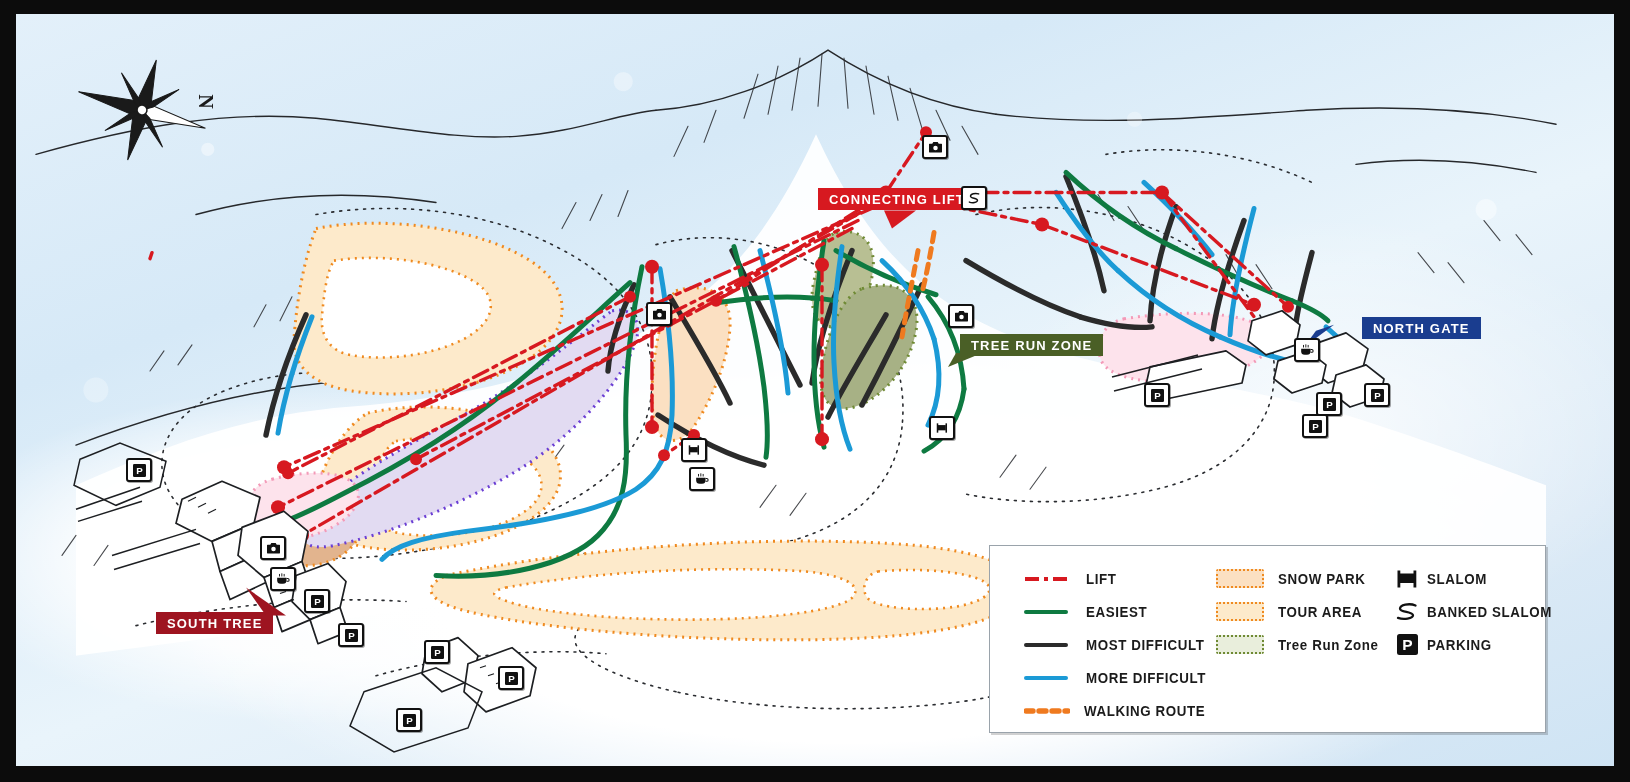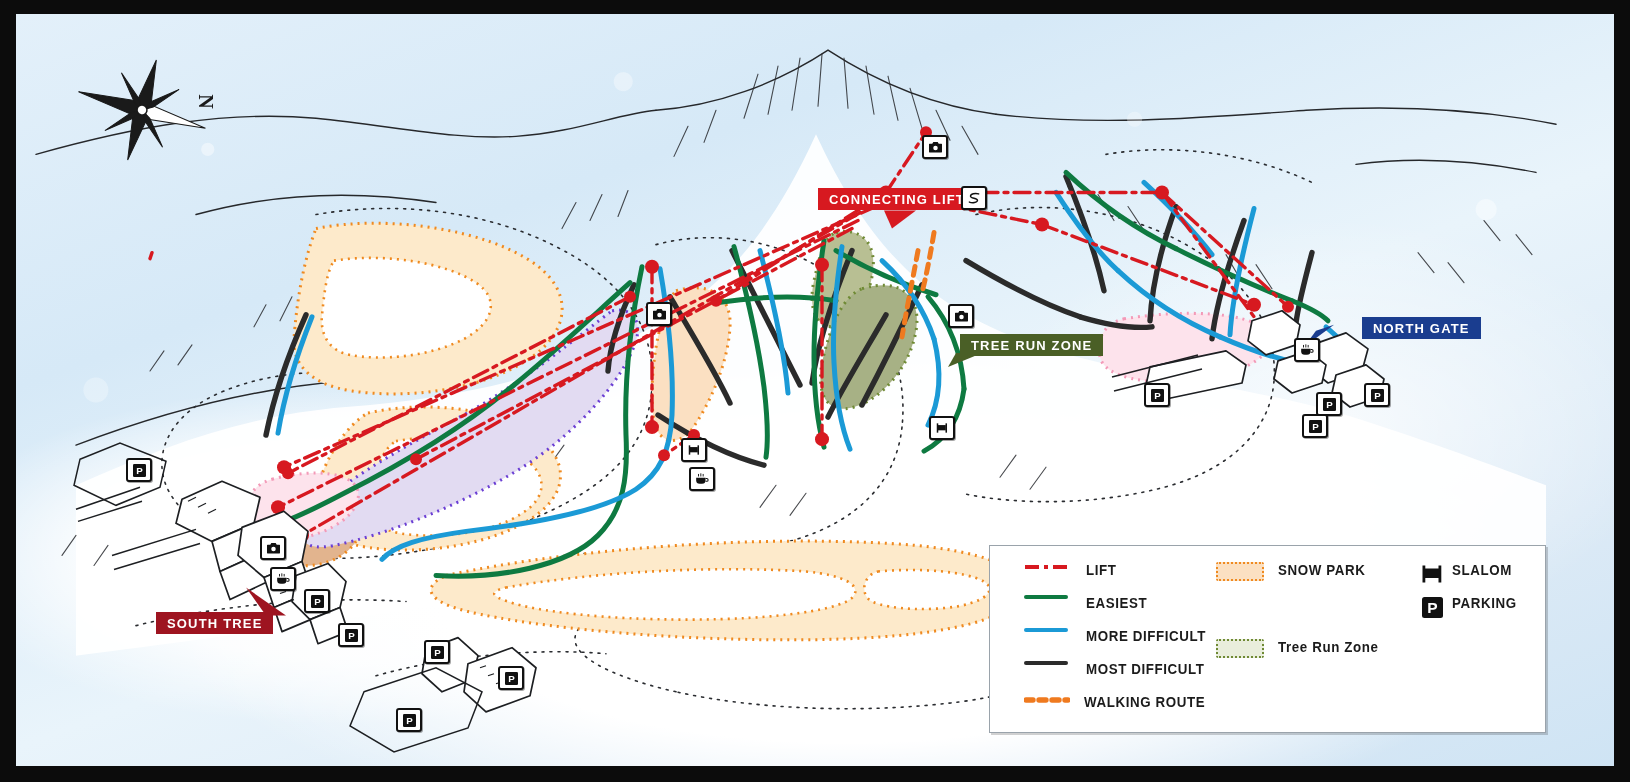--- a/index.html
+++ b/index.html
@@ -43,23 +43,23 @@
          box-shadow:1px 1px 0 rgba(0,0,0,.35);}
   .micon svg{display:block;}
 
   
   #legend{position:absolute;left:973px;top:531px;width:557px;height:188px;
           background:#fff;border:1px solid #9aa3ab;box-shadow:2px 2px 0 rgba(0,0,0,.18);
           box-sizing:border-box;padding:16px 0 0 0;}
   .lcols{display:flex;height:100%;}
   .lcol{display:flex;flex-direction:column;gap:0;}
   .lcol.c1{width:192px;padding-left:34px;}
-  .lcol.c2{width:196px;gap:44px;}
+  .lcol.c2{width:196px;}
   .lcol.c3{width:auto;}
-  .lrow{display:flex;align-items:flex-start;height:33px;}
+  .lrow{display:flex;align-items:center;height:33px;}
   .lswatchwrap{width:62px;display:flex;align-items:center;}
   .lswatchwrap.ic{width:40px;justify-content:center;}
   .ltext{font-family:"Liberation Sans",sans-serif;font-weight:700;font-size:14.5px;
          letter-spacing:.045em;color:#1b1b1b;white-space:nowrap;
          transform:scaleX(.92);transform-origin:left center;}
 
   .ln{width:44px;height:4px;border-radius:2px;}
   .ln.green{background:#0e7a41;}
   .ln.blue{background:#1b9ad6;}
   .ln.black{background:#2b2b2b;}
@@ -525,46 +525,52 @@
             <span class="ltext">LIFT</span>
           </div>
           <div class="lrow">
             <span class="lswatchwrap">
               <span class="ln green"></span>
             </span>
             <span class="ltext">EASIEST</span>
           </div>
           <div class="lrow">
             <span class="lswatchwrap">
+              <span class="ln black"></span>
+            </span>
+            <span class="ltext">MOST DIFFICULT</span>
+          </div>
+          <div class="lrow">
+            <span class="lswatchwrap">
               <span class="ln blue"></span>
             </span>
             <span class="ltext">MORE DIFFICULT</span>
-          </div>
-          <div class="lrow">
-            <span class="lswatchwrap">
-              <span class="ln black"></span>
-            </span>
-            <span class="ltext">MOST DIFFICULT</span>
           </div>
           <div class="lrow">
             <span class="lswatchwrap">
               <svg class="walkdots" viewBox="0 0 46 12">
                   <line x1="2" y1="6" x2="44" y2="6" stroke="#ef7a1f" stroke-width="5.4" stroke-linecap="round" stroke-dasharray="7 6"></line>
                 </svg>
             </span>
             <span class="ltext">WALKING ROUTE</span>
           </div>
         </div>
 
         <div class="lcol c2">
           <div class="lrow">
             <span class="lswatchwrap">
               <span class="swatch snowpark"></span>
             </span>
             <span class="ltext">SNOW PARK</span>
+          </div>
+          <div class="lrow">
+            <span class="lswatchwrap">
+              <span class="swatch tour"></span>
+            </span>
+            <span class="ltext">TOUR AREA</span>
           </div>
           <div class="lrow">
             <span class="lswatchwrap">
               <span class="swatch tree"></span>
             </span>
             <span class="ltext">Tree Run Zone</span>
           </div>
         </div>
 
         <div class="lcol c3">
@@ -576,20 +582,30 @@
                     <rect x="18.5" y="1.5" width="2.8" height="17" fill="#111"></rect>
                     <rect x="4.5" y="4.5" width="15" height="9.5" fill="#111"></rect>
                   </svg>
               </span>
             </span>
             <span class="ltext">SLALOM</span>
           </div>
           <div class="lrow">
             <span class="lswatchwrap ic">
               <span class="licon">
+                <svg width="24" height="20" viewBox="0 0 24 20">
+                    <path d="M20.5 3.5C14 0.8 5 3 5 6.8c0 3.6 13 2.6 13 6.5 0 3.4-9.5 4.6-15 2.6" stroke="#111" stroke-width="2.3" fill="none" stroke-linecap="round"></path>
+                  </svg>
+              </span>
+            </span>
+            <span class="ltext">BANKED SLALOM</span>
+          </div>
+          <div class="lrow">
+            <span class="lswatchwrap ic">
+              <span class="licon">
                 <svg width="21" height="21" viewBox="0 0 21 21">
                     <rect width="21" height="21" rx="2.5" fill="#111"></rect>
                     <text x="10.5" y="16.3" font-size="15.5" font-weight="700" text-anchor="middle" fill="#fff" font-family="Liberation Sans, sans-serif">P</text>
                   </svg>
               </span>
             </span>
             <span class="ltext">PARKING</span>
           </div>
         </div>
 

